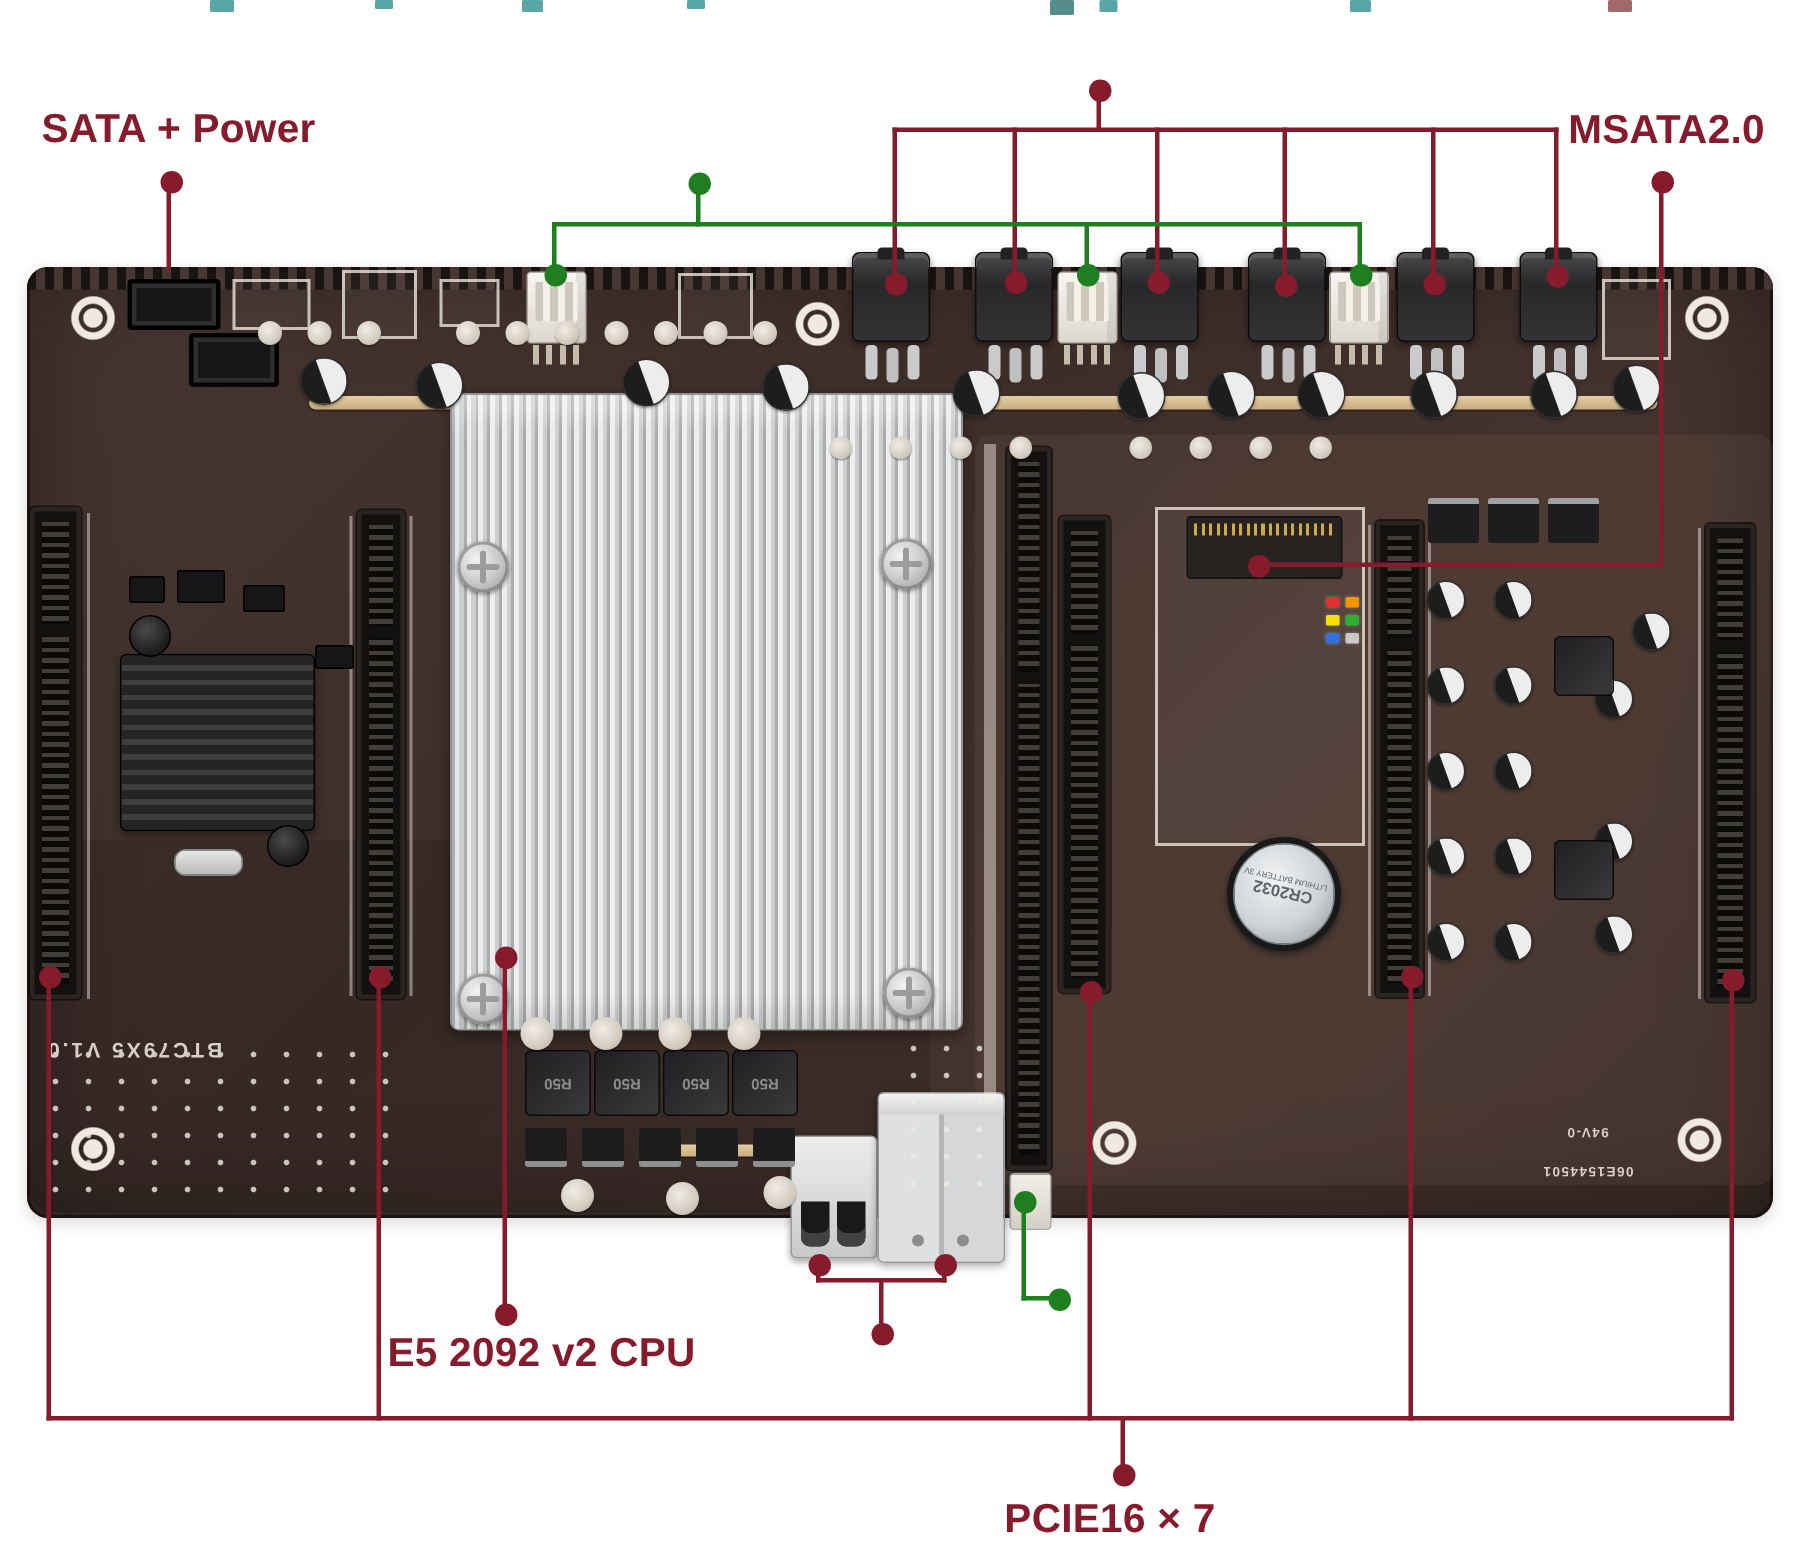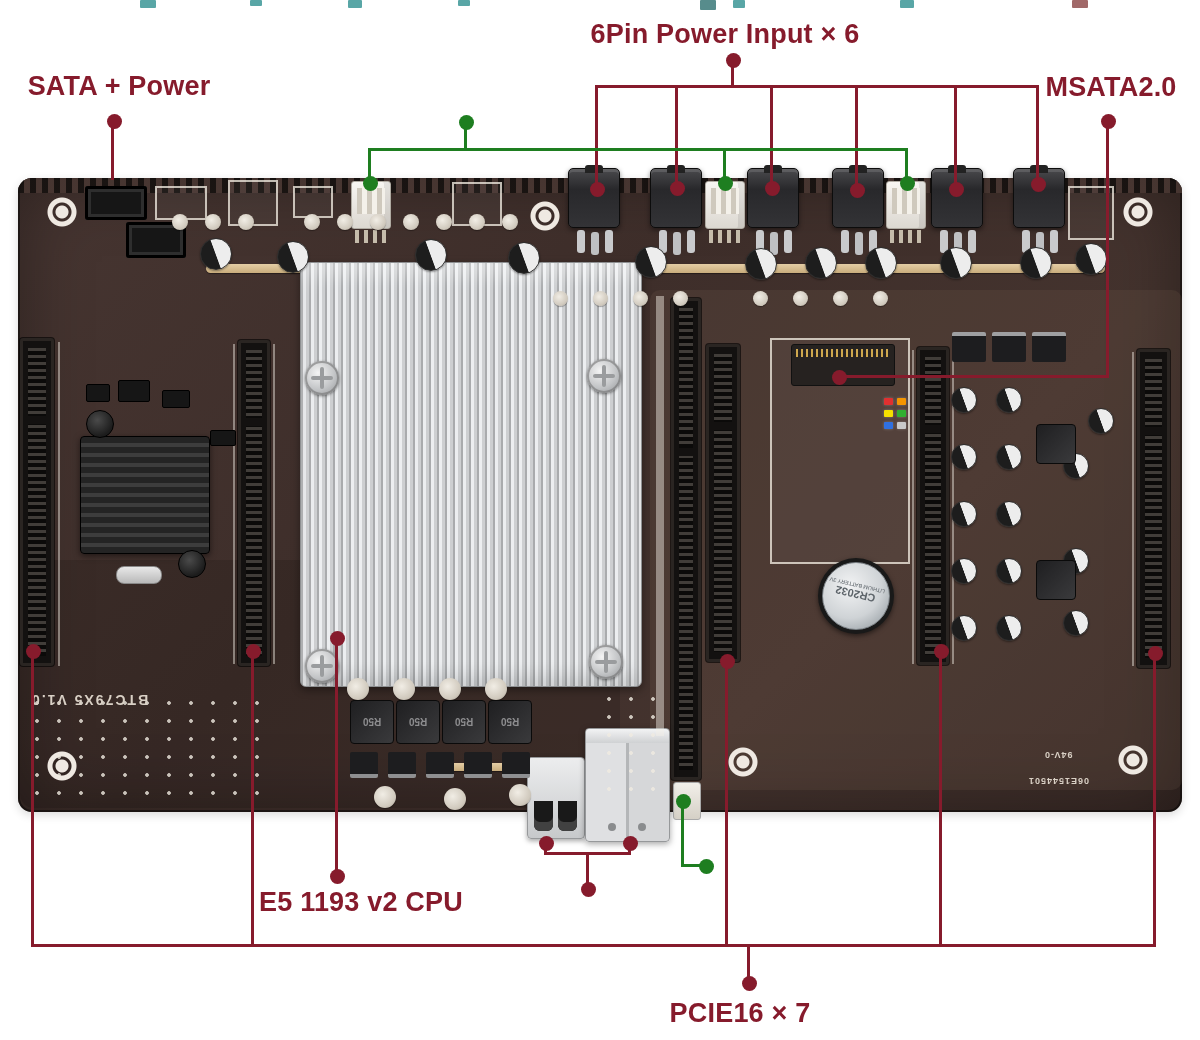--- a/index.html
+++ b/index.html
@@ -308,18 +308,17 @@
       <div class="adot" style="left: 1147.5px; top: 645.5px;"></div>
       <div class="adot" style="left: 741.5px; top: 975.5px;"></div>
       <div class="adot g" style="left: 458.5px; top: 114.5px;"></div>
       <div class="adot g" style="left: 362.5px; top: 175.5px;"></div>
       <div class="adot g" style="left: 717.5px; top: 175.5px;"></div>
       <div class="adot g" style="left: 899.5px; top: 175.5px;"></div>
       <div class="adot g" style="left: 675.5px; top: 793.5px;"></div>
       <div class="adot g" style="left: 698.5px; top: 858.5px;"></div>
     </div>
 
-  <div class="ann-label" style="left:725px;top:34px;">6Pin Power Input × 6</div>
   <div class="ann-label" style="left:119px;top:86px;">SATA + Power</div>
   <div class="ann-label" style="left:1111px;top:87px;">MSATA2.0</div>
-  <div class="ann-label" style="left:361px;top:902px;">E5 1193 v2 CPU</div>
+  <div class="ann-label" style="left:361px;top:902px;">E5 2092 v2 CPU</div>
   <div class="ann-label" style="left:740px;top:1013px;">PCIE16 × 7</div>
 </div>
 
 </body></html>

